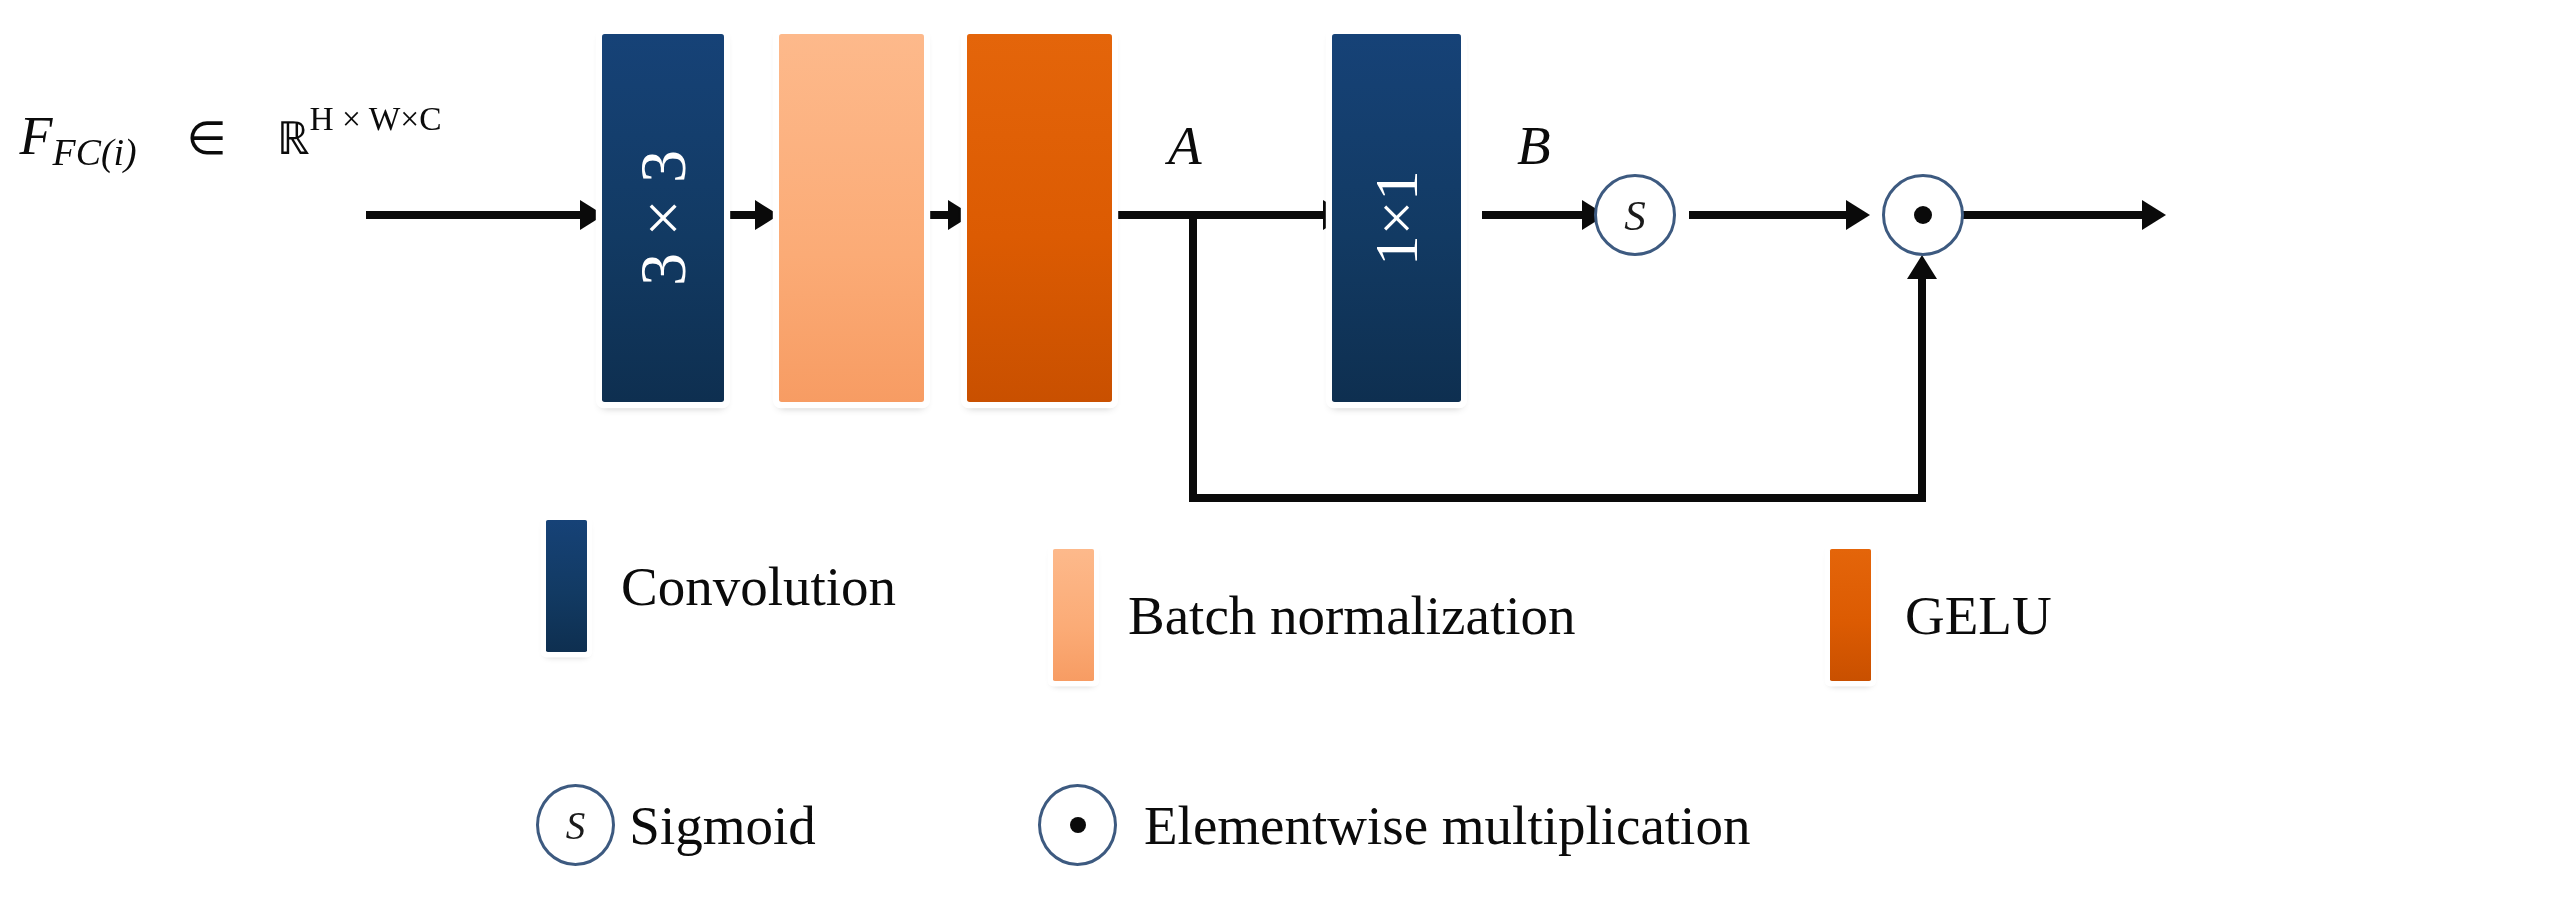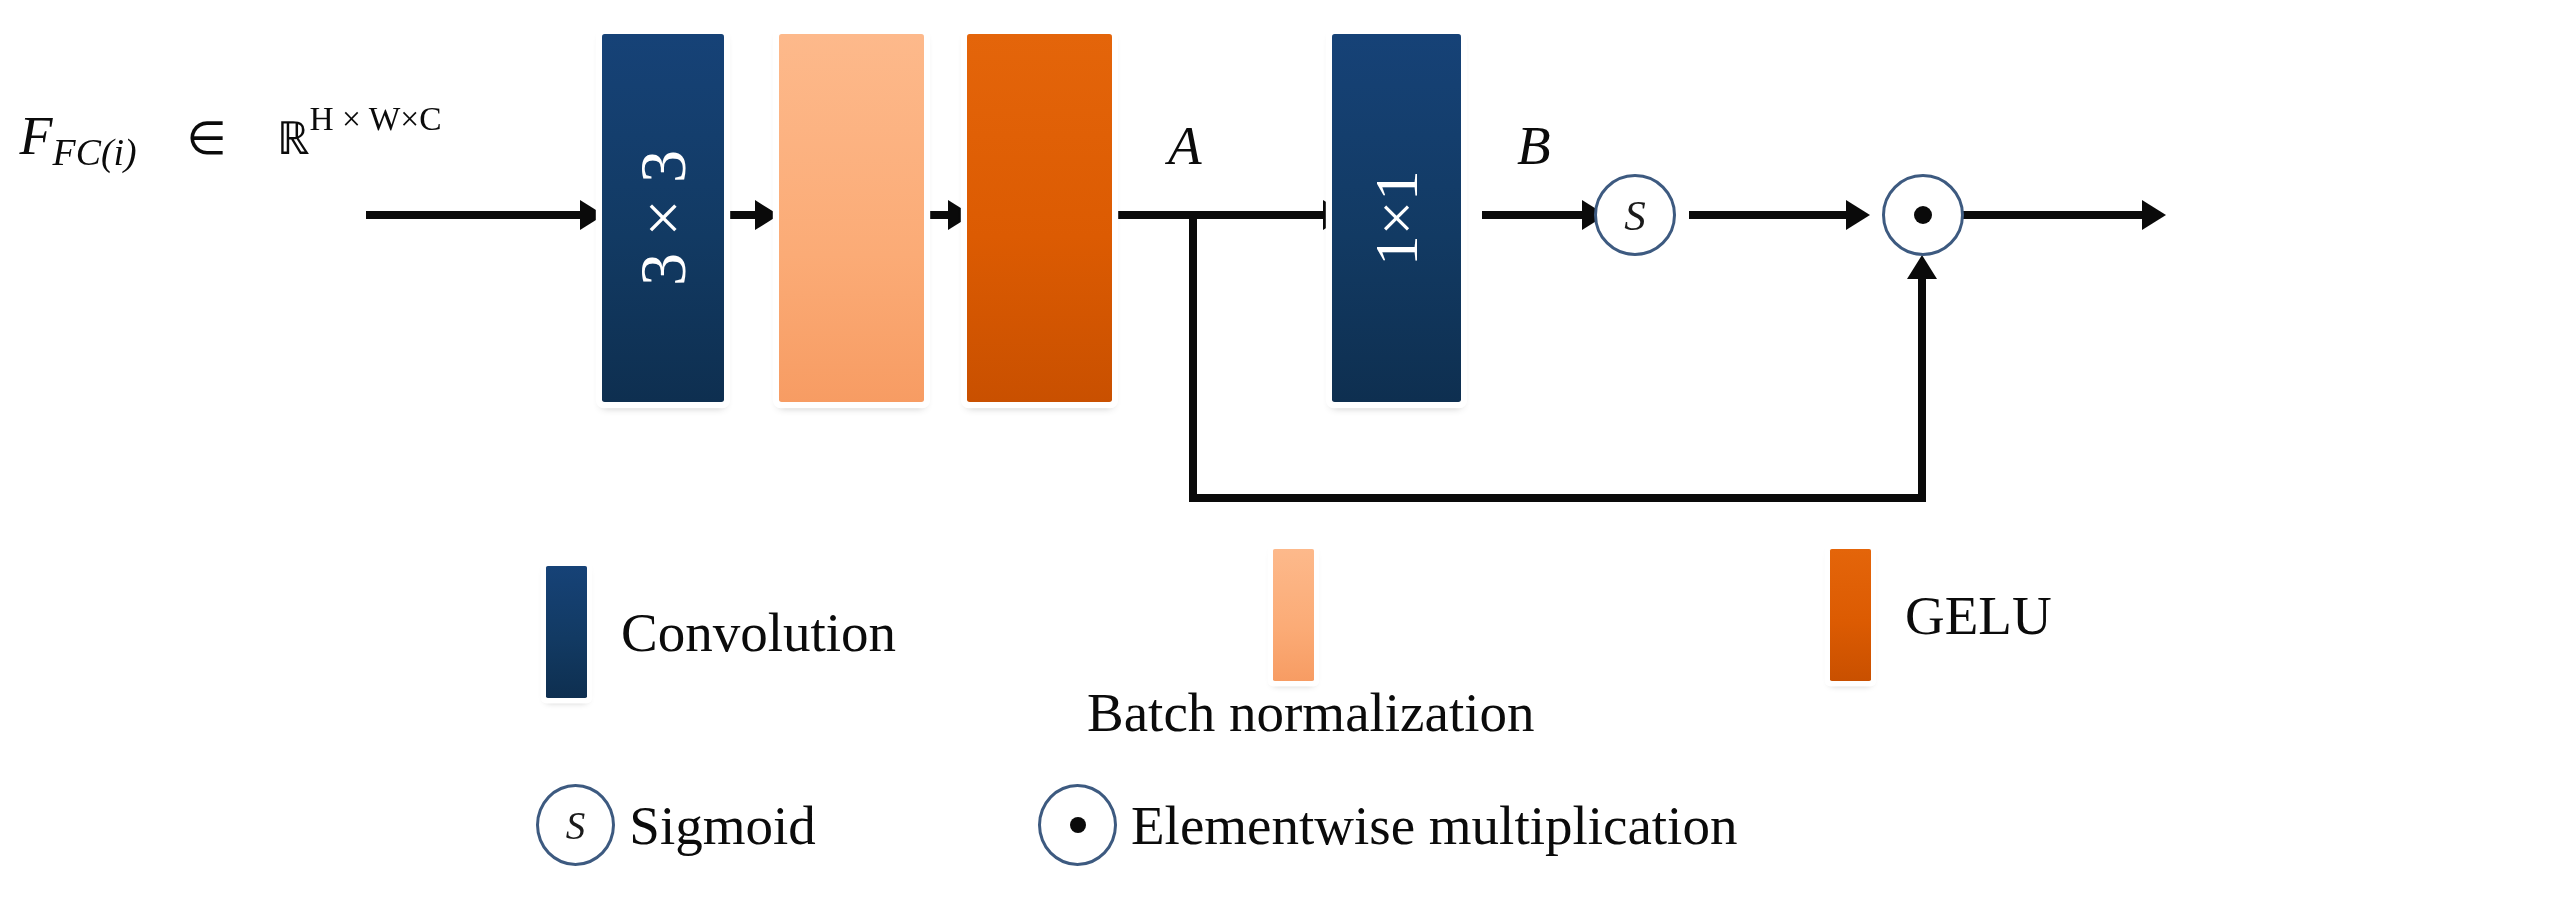--- a/index.html
+++ b/index.html
@@ -104,43 +104,43 @@
 
   <div class="circ" style="left:1594px;top:174px;width:82px;height:82px;">
     <span class="glyph" style="font-size:43px;">S</span>
   </div>
 
   <div class="circ" style="left:1882px;top:174px;width:82px;height:82px;">
     <span class="dot"></span>
   </div>
 
 
-  <div class="legend-item" style="left:546px;top:566px;">
+  <div class="legend-item" style="left:546px;top:520px;">
     <div class="legend-swatch" style="width:41px;height:132px;background:linear-gradient(180deg,#164277 0%,#123A63 55%,#0E2F50 100%);"></div>
     <div class="legend-text" style="margin-left:34px;font-size:55px;">Convolution</div>
   </div>
 
-  <div class="legend-item" style="left:1053px;top:549px;flex-direction:column;">
+  <div class="legend-item" style="left:1053px;top:549px;">
     <div class="legend-swatch" style="width:41px;height:132px;background:linear-gradient(180deg,#FDB98B 0%,#FBAB76 60%,#F79C63 100%);"></div>
     <div class="legend-text" style="margin-left:34px;font-size:55px;">Batch normalization</div>
   </div>
 
   <div class="legend-item" style="left:1830px;top:549px;">
     <div class="legend-swatch" style="width:41px;height:132px;background:linear-gradient(180deg,#E4650A 0%,#DC5B02 55%,#C95000 100%);"></div>
     <div class="legend-text" style="margin-left:34px;font-size:55px;text-align:right;">GELU</div>
   </div>
 
   <div class="legend-item" style="left:536px;top:784px;">
     <div class="legend-circ" style="width:79px;height:82px;">
       <span style="font-size:39px;font-style:italic;color:#1b1b1b;">S</span>
     </div>
     <div class="legend-text" style="margin-left:14.3px;font-size:55px;">Sigmoid</div>
   </div>
 
   <div class="legend-item" style="left:1038px;top:784px;">
     <div class="legend-circ" style="width:79px;height:82px;">
       <span class="dot" style="width:16px;height:16px;"></span>
     </div>
-    <div class="legend-text" style="margin-left:14px;font-size:55px;">Elementwise multiplication</div>
+    <div class="legend-text" style="margin-left:27px;font-size:55px;">Elementwise multiplication</div>
   </div>
 
 </div>
 
 
 </body></html>

